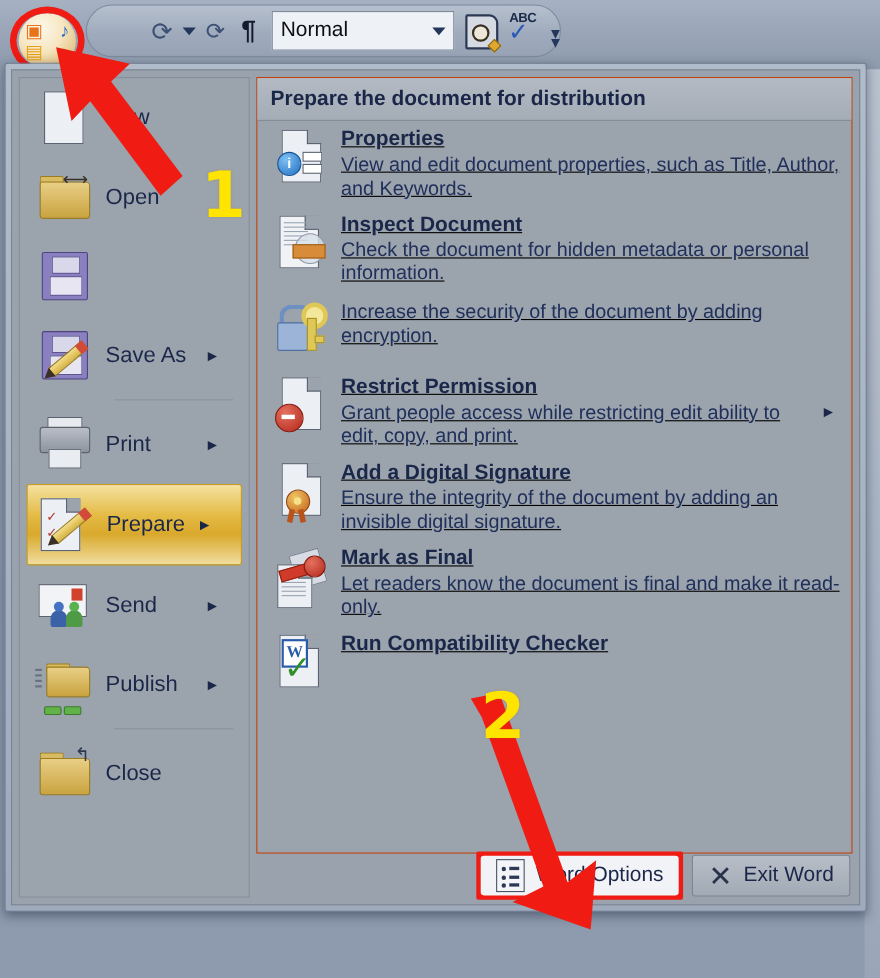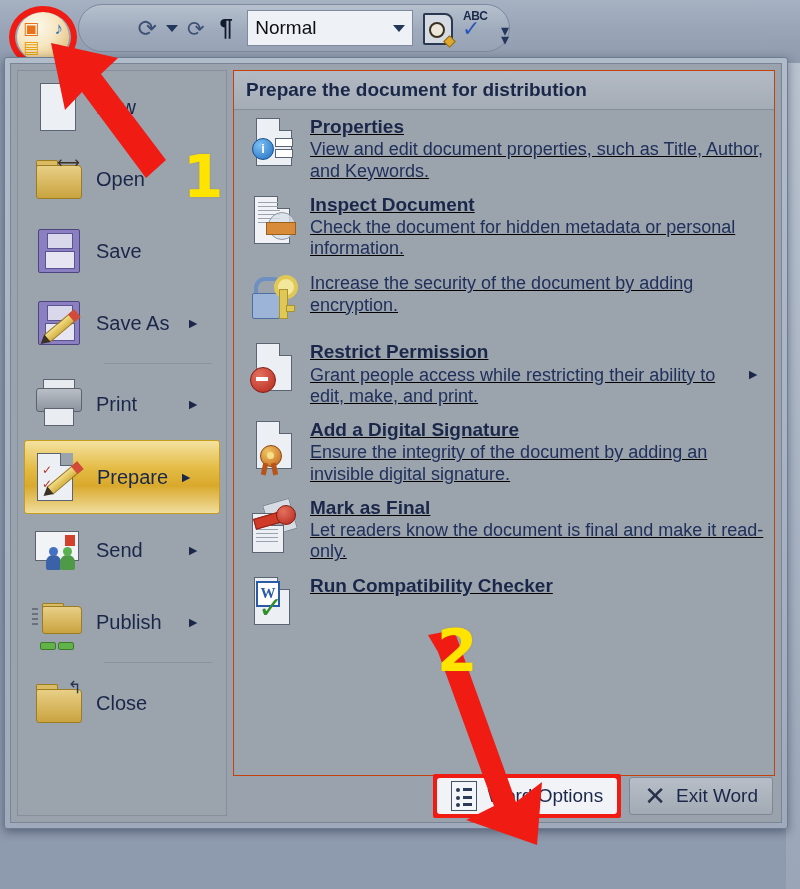--- a/index.html
+++ b/index.html
@@ -244,21 +244,20 @@
           <div class="llabel">Open</div>
         </div>
 
         <div class="lrow">
           <div class="licon">
             <div class="floppy">
                 <div class="shutter"></div>
                 <div class="label"></div>
               </div>
           </div>
-          <div class="llabel">Save</div>
         </div>
 
         <div class="lrow">
           <div class="licon">
             <div class="floppy">
                 <div class="shutter"></div>
                 <div class="label"></div>
               </div>
             <div class="pencil" style="left:12px;top:26px;">
                 <span class="tip"></span>
@@ -400,21 +399,21 @@
           <div class="ricon">
             <div class="doc-sheet" style="left:8px;top:2px;">
                 <div class="doc-fold"></div>
               </div>
             <div style="position:absolute;left:2px;top:26px;width:24px;height:24px;border-radius:50%;
                  background:radial-gradient(circle at 35% 30%,#e4705e,#b3281b);border:1px solid #851a10;"></div>
             <div style="position:absolute;left:8px;top:36px;width:12px;height:4px;background:#fff;"></div>
           </div>
           <div class="rtext">
             <div class="rtitle">Restrict Permission</div>
-            <div class="rdesc">Grant people access while restricting their ability to edit, make, and print.</div>
+            <div class="rdesc">Grant people access while restricting edit ability to edit, copy, and print.</div>
           </div>
           <div class="rarrow">►</div>
         </div>
 
         <div class="ritem">
           <div class="ricon">
             <div class="doc-sheet" style="left:8px;top:2px;">
                 <div class="doc-fold"></div>
               </div>
             <div style="position:absolute;left:12px;top:26px;width:20px;height:20px;border-radius:50%;

